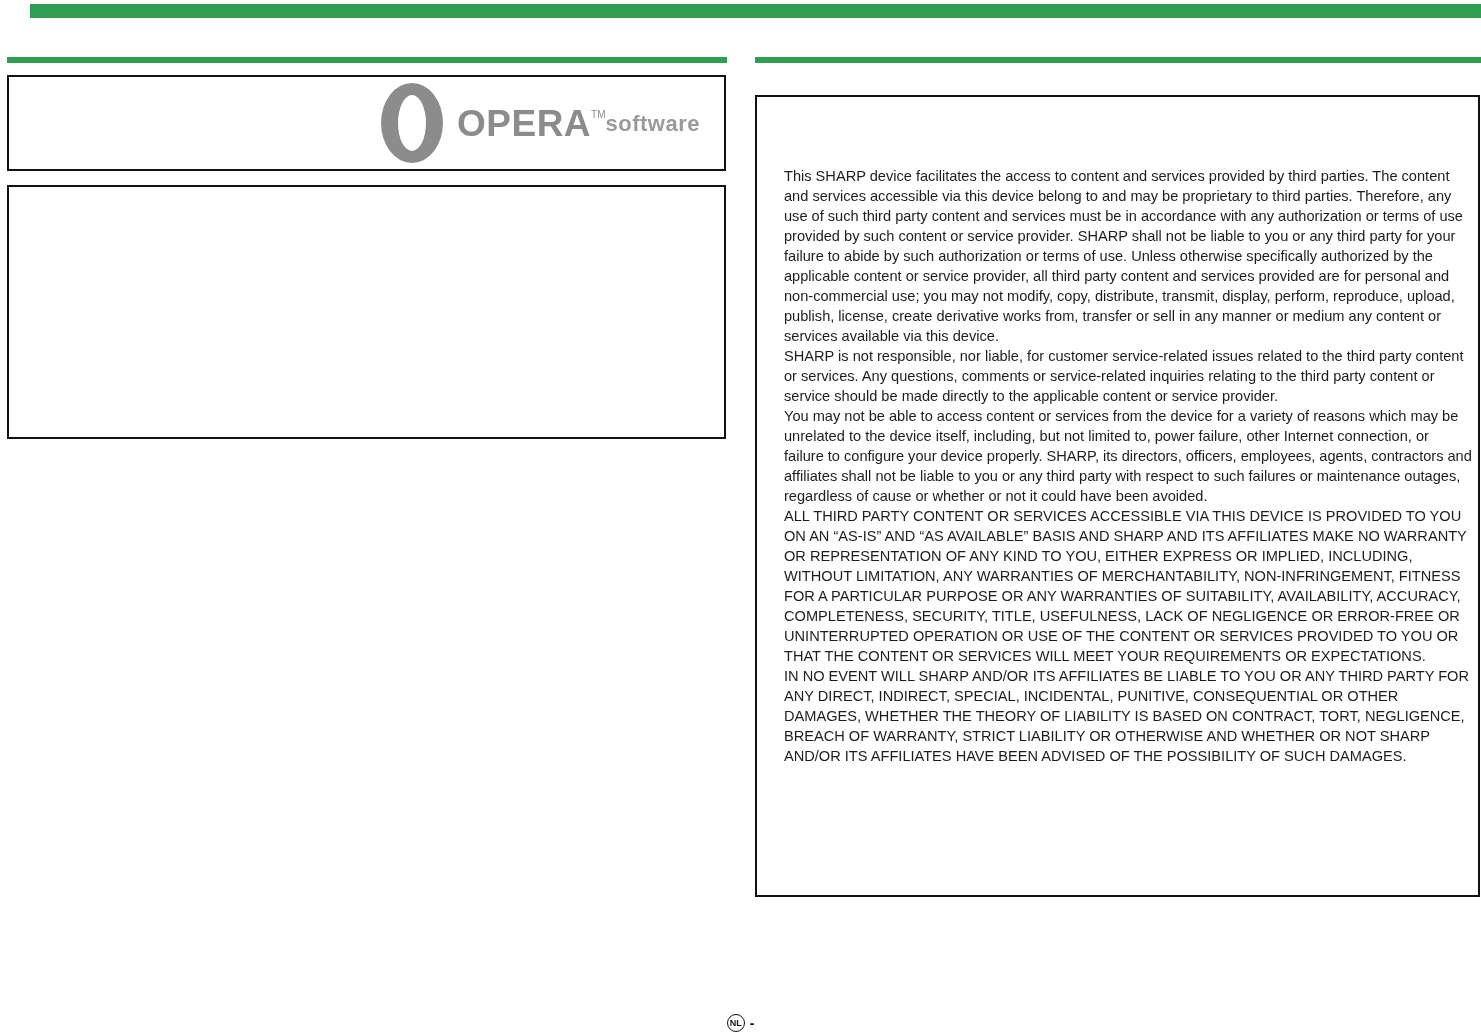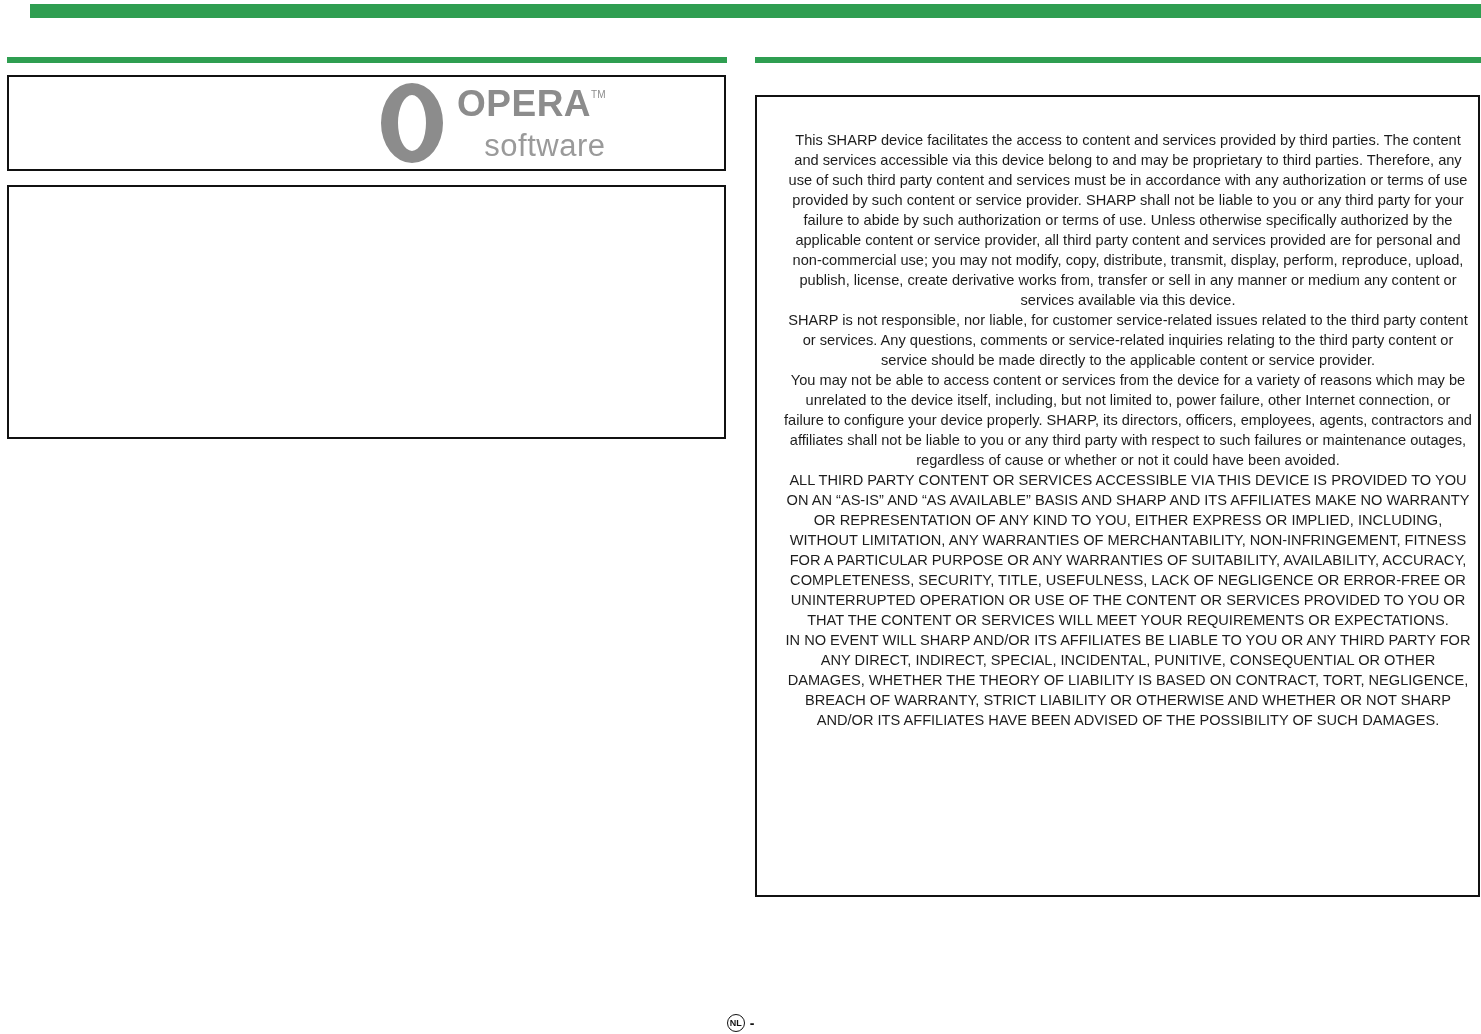--- a/index.html
+++ b/index.html
@@ -30,37 +30,38 @@
   .opera-logo{
     position:absolute;left:372px;top:6px;
     display:flex;align-items:center;gap:14px;
   }
   .opera-o{
     display:inline-block;width:62px;height:80px;
     border:solid var(--logo-gray);
     border-width:12px 17px;
     border-radius:50%;
   }
-  .opera-text{display:flex;flex-direction:column;line-height:1;text-align:right;}
+  .opera-text{display:flex;flex-direction:row;line-height:1;text-align:right;}
   .opera-name{
     font-size:37px;font-weight:600;color:var(--logo-gray);
     letter-spacing:0.5px;
   }
   .opera-tm{font-size:10px;vertical-align:18px;font-weight:400;letter-spacing:0;}
   .opera-sub{
-    font-size:31px;font-weight:400;color:var(--logo-gray-light);
+    font-size:22px;font-weight:700;color:var(--logo-gray-light);
     margin-top:8px;letter-spacing:0.5px;
   }
 
   .disclaimer-text{
     padding:33px 6px 20px 27px;
     font-size:14.6px;
     line-height:20px;
     color:#1d1d1d;
-    text-align:center;
+    text-align:left;
+    margin-top:36px;
   }
   .disclaimer-text p{margin:0;}
 
   .footer{
     position:absolute;left:0;right:0;top:1013px;
     text-align:center;font-size:14px;color:#111;
   }
   .footer-inner{display:inline-flex;align-items:center;gap:5px;}
   .nl-circle{
     display:inline-flex;align-items:center;justify-content:center;

